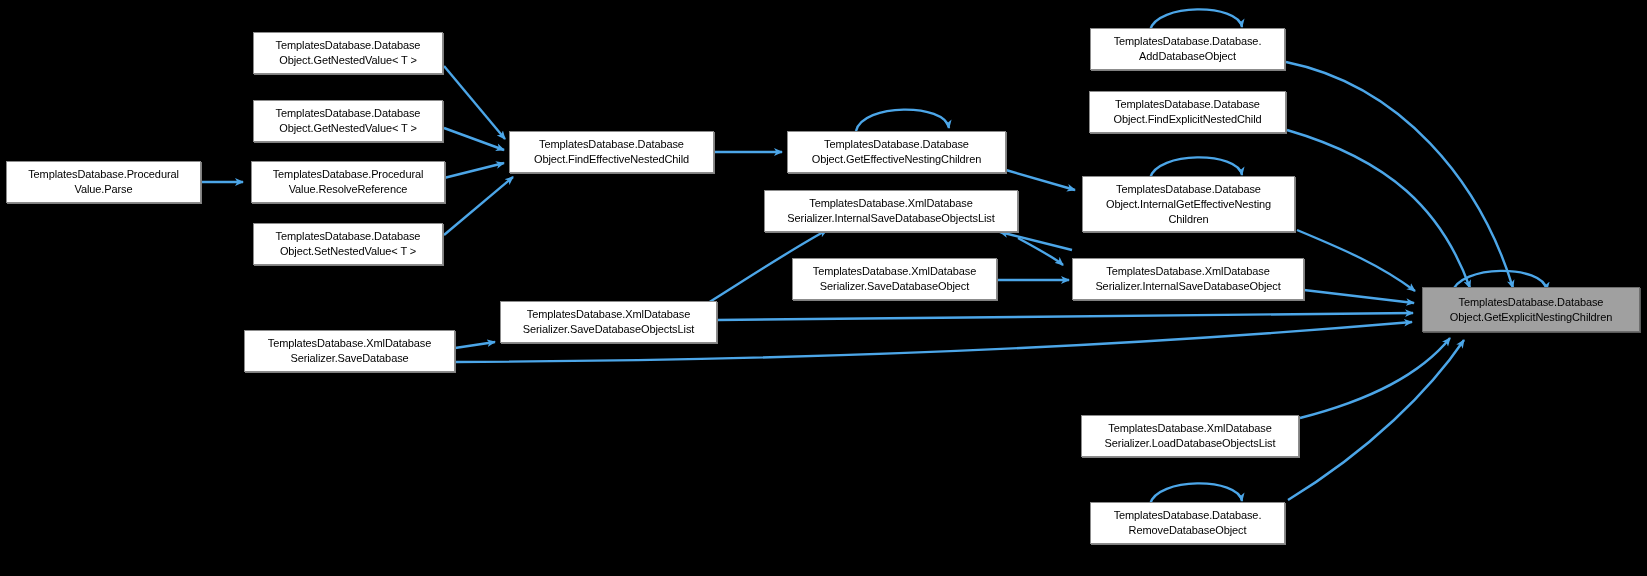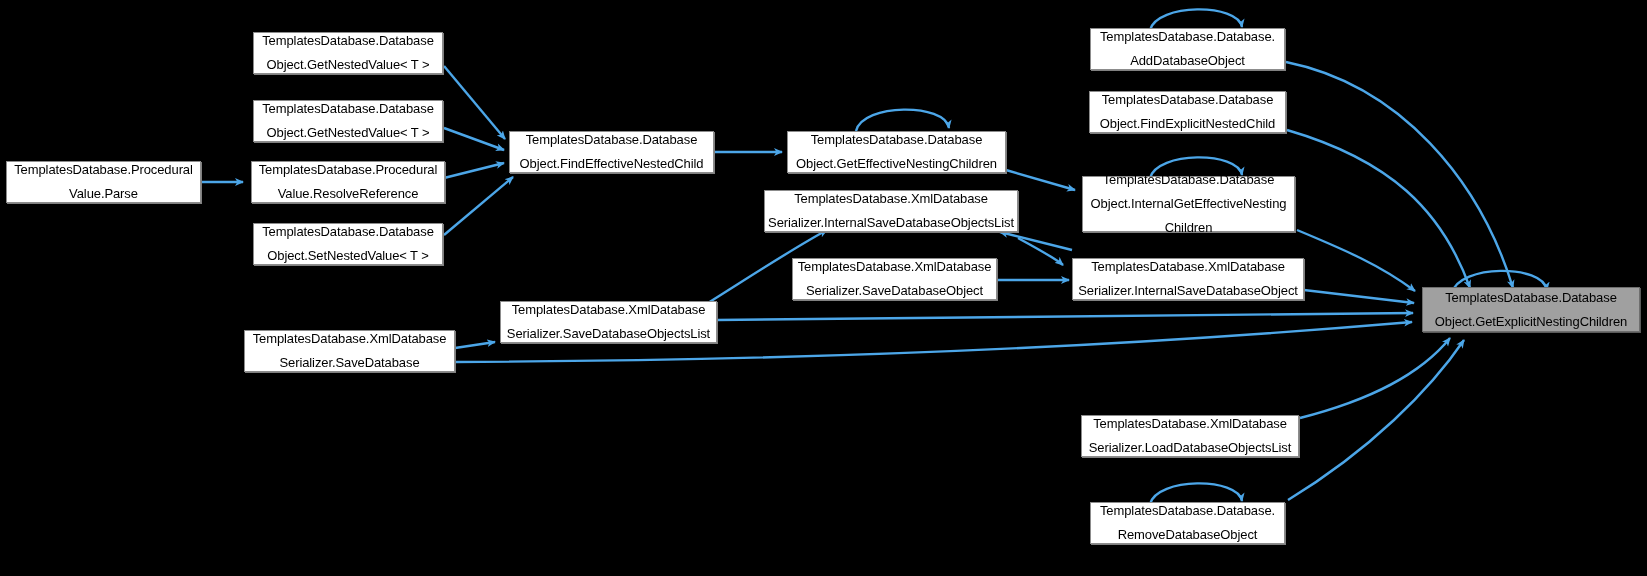--- a/index.html
+++ b/index.html
@@ -26,22 +26,22 @@
     position: absolute;
     box-sizing: border-box;
     background: #ffffff;
     border: 1px solid #8c8c8c;
     box-shadow: 1px 1px 0 0 #808080;
     display: flex;
     align-items: center;
     justify-content: center;
     text-align: center;
     color: #000000;
-    font-size: 13px;
-    line-height: 24px;
+    font-size: 11px;
+    line-height: 15px;
     letter-spacing: -0.1px;
     z-index: 5;
     -webkit-font-smoothing: none;
   }
   .node-box.highlight {
     background: #a0a0a0;
     border: 1px solid #6e6e6e;
     box-shadow: 1px 1px 0 0 #5a5a5a;
   }
   .node-label {

